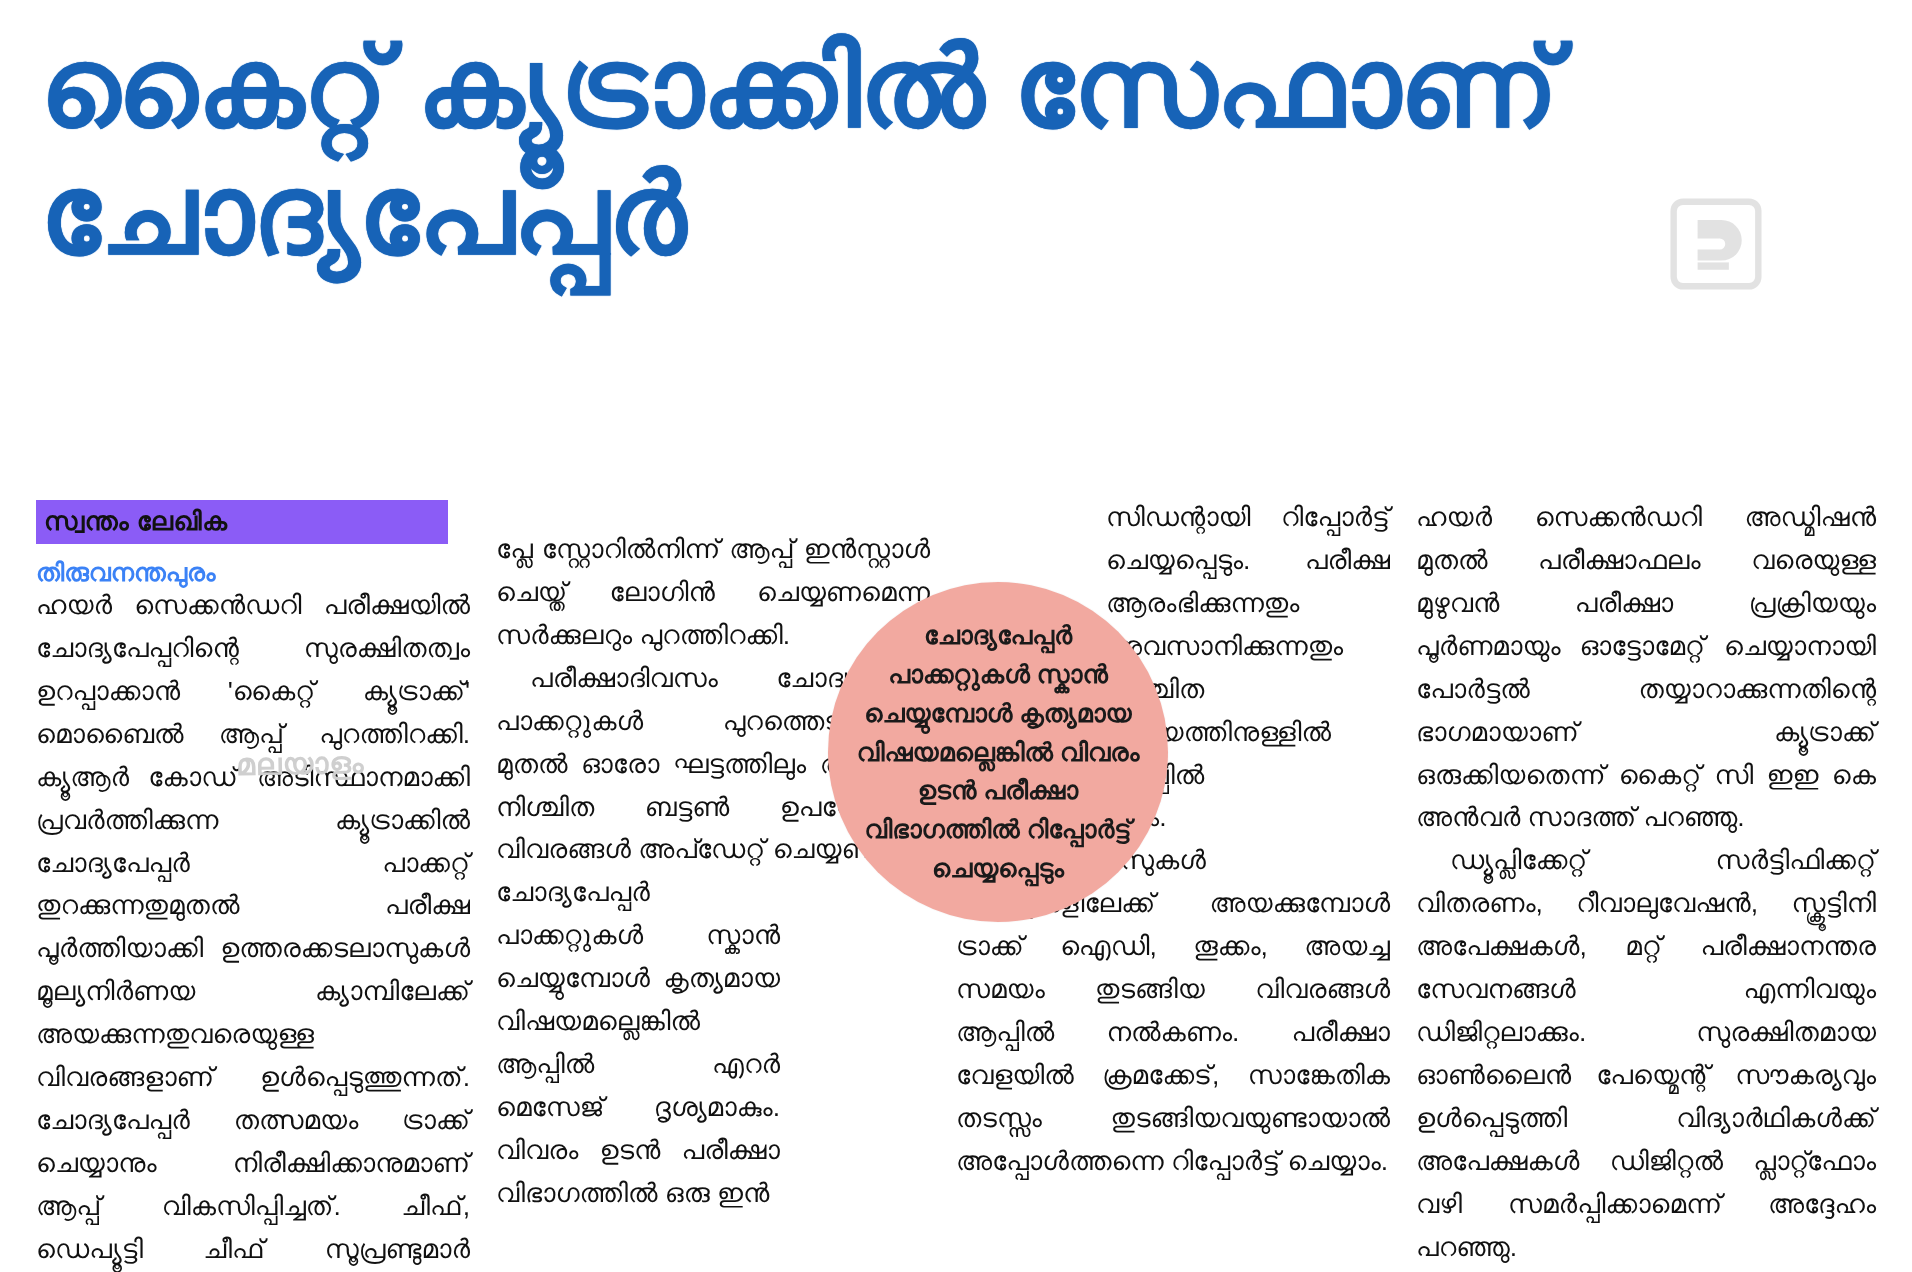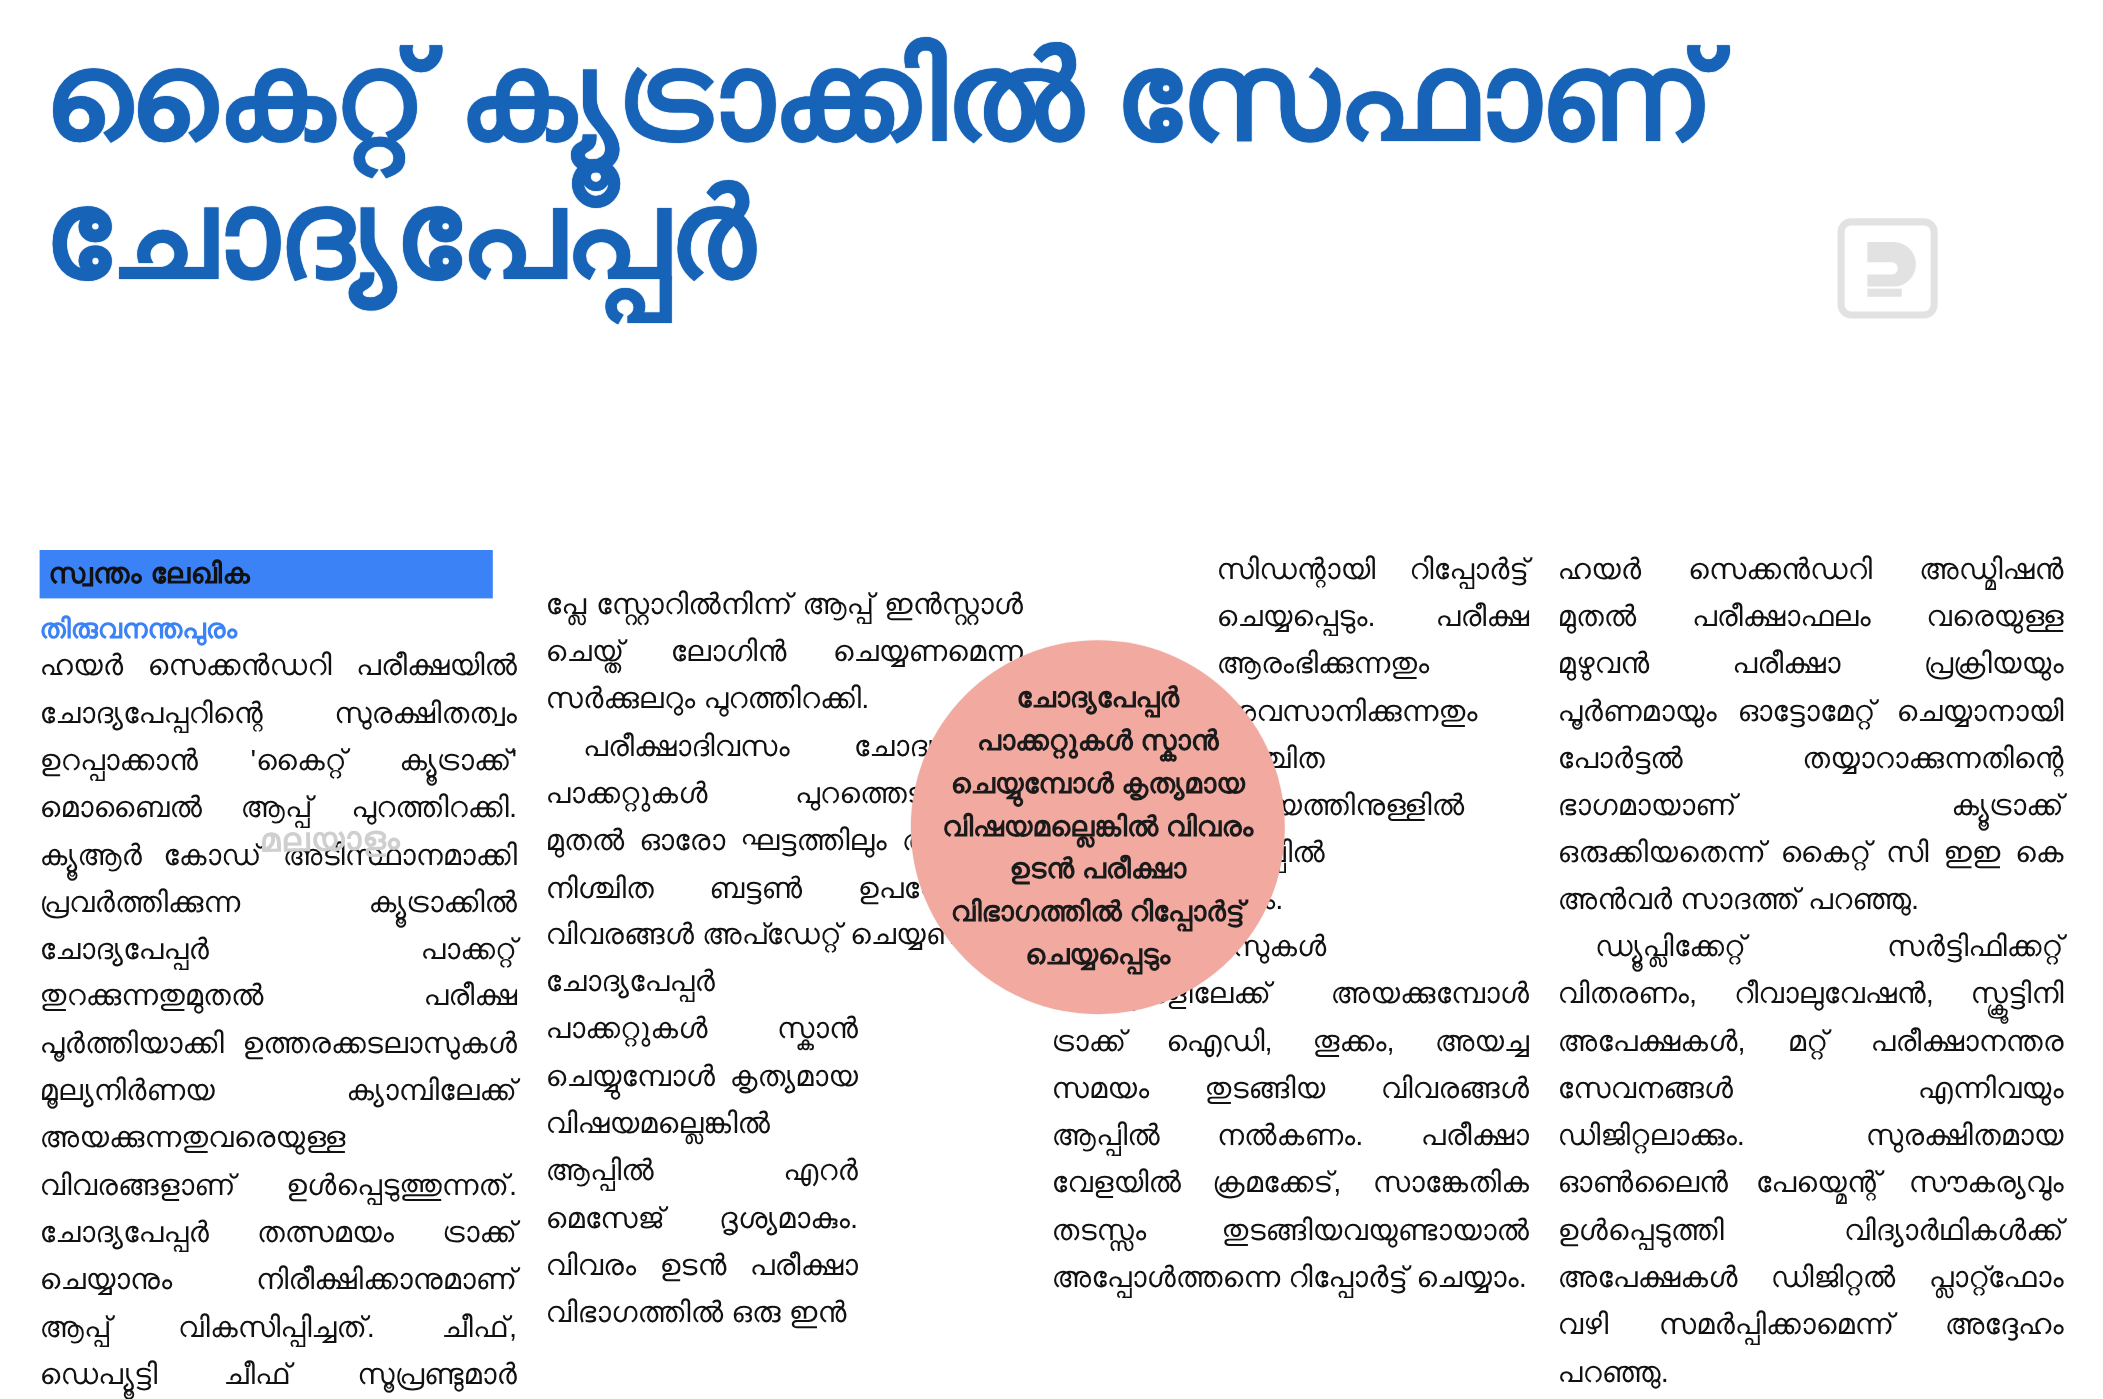--- a/index.html
+++ b/index.html
@@ -34,21 +34,20 @@
     text-shadow: 0 0 1px #1763b7;
   }
   .headline .line1 {
     display: block;
     white-space: nowrap;
   }
   .headline .line2 {
     display: block;
     white-space: nowrap;
     margin-top: 6px;
-    font-family: Liberation Serif, serif;
   }
 
   
   .logo-watermark {
     position: absolute;
     top: 198px;
     right: 150px;
     width: 92px;
     height: 92px;
     opacity: 0.28;
@@ -56,21 +55,21 @@
   .logo-watermark svg { display: block; }
 
   
   .byline-block {
     position: absolute;
     top: 500px;
     left: 36px;
     width: 440px;
   }
   .byline-bar {
-    background: #3b82f6;
+    background: #8b5cf6;
     padding: 6px 8px 7px 8px;
     font-size: 26px;
     font-weight: bold;
     color: #111;
     letter-spacing: 0.5px;
     width: 412px;
     box-sizing: border-box;
   }
   .dateline {
     margin-top: 14px;

